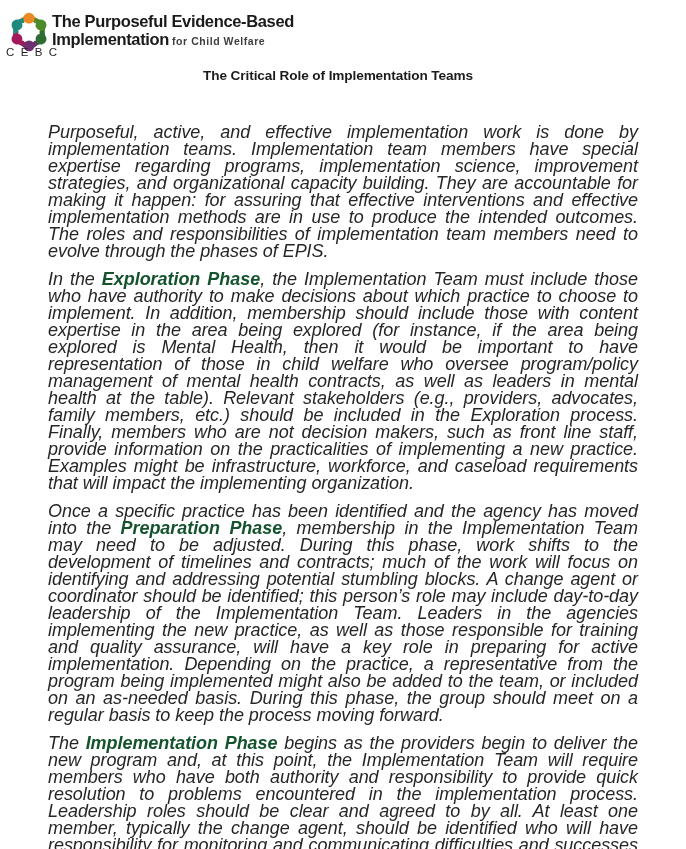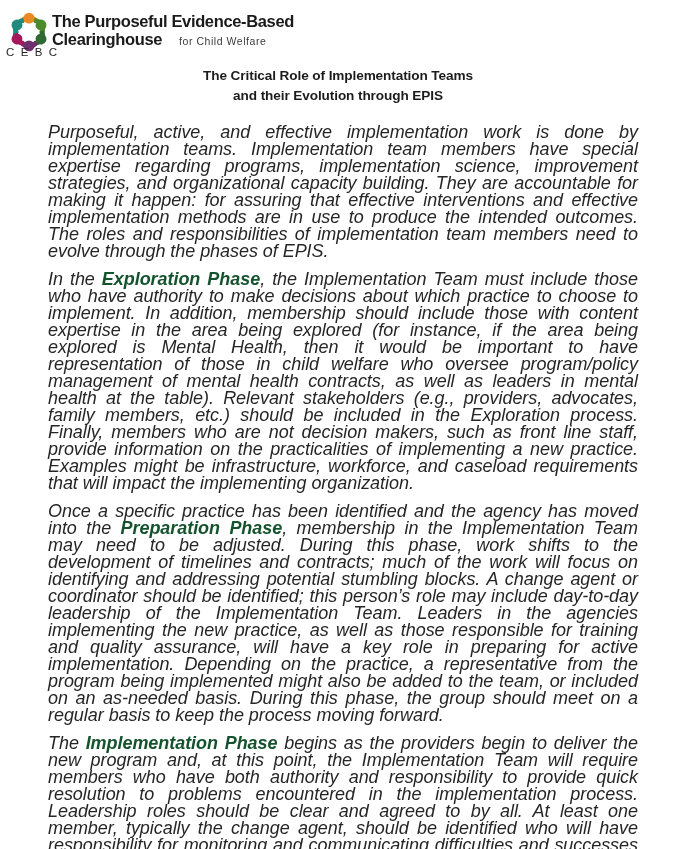--- a/index.html
+++ b/index.html
@@ -57,24 +57,24 @@
     font-size: 16.5px;
     font-weight: bold;
     letter-spacing: -0.35px;
     color: #1a1a1a;
     white-space: nowrap;
     display: block;
   }
   .org-line2 { margin-top: 1px; }
   .org-tagline {
     font-size: 10.5px;
-    font-weight: normal;
+    font-weight: bold;
     letter-spacing: 0.55px;
     color: #3d3d3d;
-    margin-left: 17px;
+    margin-left: 3px;
   }
 
   
   #doc-title {
     position: absolute;
     left: 0;
     top: 66px;
     width: 676px;
     text-align: center;
     font-size: 13.6px;
@@ -140,28 +140,27 @@
         </g>
         <circle cx="50" cy="50" r="15" fill="#ffffff"></circle>
       </g>
     </svg>
   </div>
 
   <div class="cebc-acronym">C E B C</div>
 
   <div class="org-title-block">
     <span class="org-line1">The Purposeful Evidence-Based</span>
-    <span class="org-line2"><span>Clearinghouse</span><span class="org-tagline">for Child Welfare</span></span>
+    <span class="org-line2"><span>Implementation</span><span class="org-tagline">for Child Welfare</span></span>
   </div>
 
 </div>
 
 <div id="doc-title">
   <span class="title-line">The Critical Role of Implementation Teams</span>
-  <span class="title-line">and their Evolution through EPIS</span>
 </div>
 
 <div id="doc-body">
     <p class="body-para"><span>Purposeful, active, and effective implementation work is done by implementation teams.  Implementation team members have special expertise regarding programs, implementation science, improvement strategies, and organizational capacity building.  They are accountable for making it happen: for assuring that effective interventions and effective implementation methods are in use to produce the intended outcomes.  The roles and responsibilities of implementation team members need to evolve through the phases of EPIS.</span></p>
     <p class="body-para"><span>In the </span><b>Exploration Phase</b><span>, the Implementation Team must include those who have authority to make decisions about which practice to choose to implement.  In addition, membership should include those with content expertise in the area being explored (for instance, if the area being explored is Mental Health, then it would be important to have representation of those in child welfare who oversee program/policy management of mental health contracts, as well as leaders in mental health at the table).  Relevant stakeholders (e.g., providers, advocates, family members, etc.) should be included in the Exploration process.  Finally, members who are not decision makers, such as front line staff, provide information on the practicalities of implementing a new practice.  Examples might be infrastructure, workforce, and caseload requirements that will impact the implementing organization.</span></p>
     <p class="body-para"><span>Once a specific practice has been identified and the agency has moved into the </span><b>Preparation Phase</b><span>, membership in the Implementation Team may need to be adjusted.  During this phase, work shifts to the development of timelines and contracts; much of the work will focus on identifying and addressing potential stumbling blocks.  A change agent or coordinator should be identified; this person’s role may include day-to-day leadership of the Implementation Team.  Leaders in the agencies implementing the new practice, as well as those responsible for training and quality assurance, will have a key role in preparing for active implementation.  Depending on the practice, a representative from the program being implemented might also be added to the team, or included on an as-needed basis.  During this phase, the group should meet on a regular basis to keep the process moving forward.</span></p>
     <p class="body-para"><span>The </span><b>Implementation Phase</b><span> begins as the providers begin to deliver the new program and, at this point, the Implementation Team will require members who have both authority and responsibility to provide quick resolution to problems encountered in the implementation process.  Leadership roles should be clear and agreed to by all.  At least one member, typically the change agent, should be identified who will have responsibility for monitoring and communicating difficulties and successes in a timely fashion in order to insure quality implementation.  During this phase, the Implementation</span></p>
   </div>
 
 </body></html>

